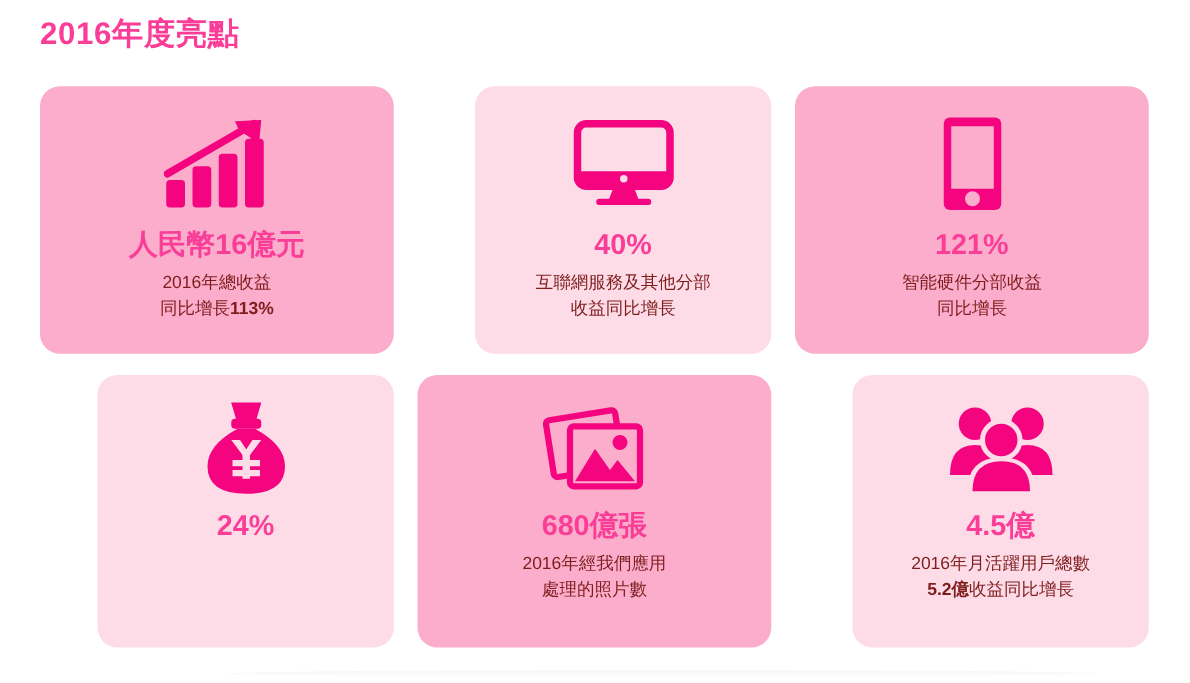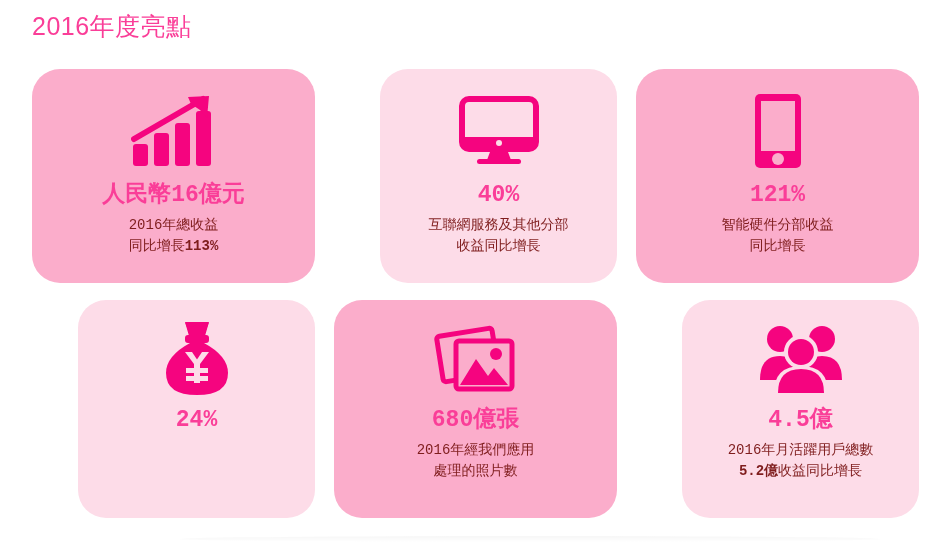--- a/index.html
+++ b/index.html
@@ -20,46 +20,45 @@
     height: 546px;
     background: #ffffff;
   }
 
   
   #page-title {
     position: absolute;
     left: 32px;
     top: 10px;
     font-size: 25px;
-    font-weight: normal;
+    font-weight: bold;
     color: #FA3E98;
     letter-spacing: 0.5px;
     white-space: nowrap;
   }
 
   
   #cards-grid {
     position: absolute;
     left: 32px;
     top: 69px;
     width: 888px;
     display: grid;
     grid-template-columns: 283px 283px 283px;
     grid-template-rows: 214px 218px;
     column-gap: 19px;
     row-gap: 17px;
   }
 
   .card {
-    border-radius: 28px;
+    border-radius: 16px;
     position: relative;
     box-sizing: border-box;
     padding: 4px;
     overflow: hidden;
-    font-family: Liberation Mono, monospace;
   }
   .card.tone-dark  { background: #FBADCB; }
   .card.tone-light { background: #FDDCE8; margin-left: 46px; }
 
   .card-inner {
     position: absolute;
     left: 0;
     right: 0;
     top: 0;
     bottom: 0;

